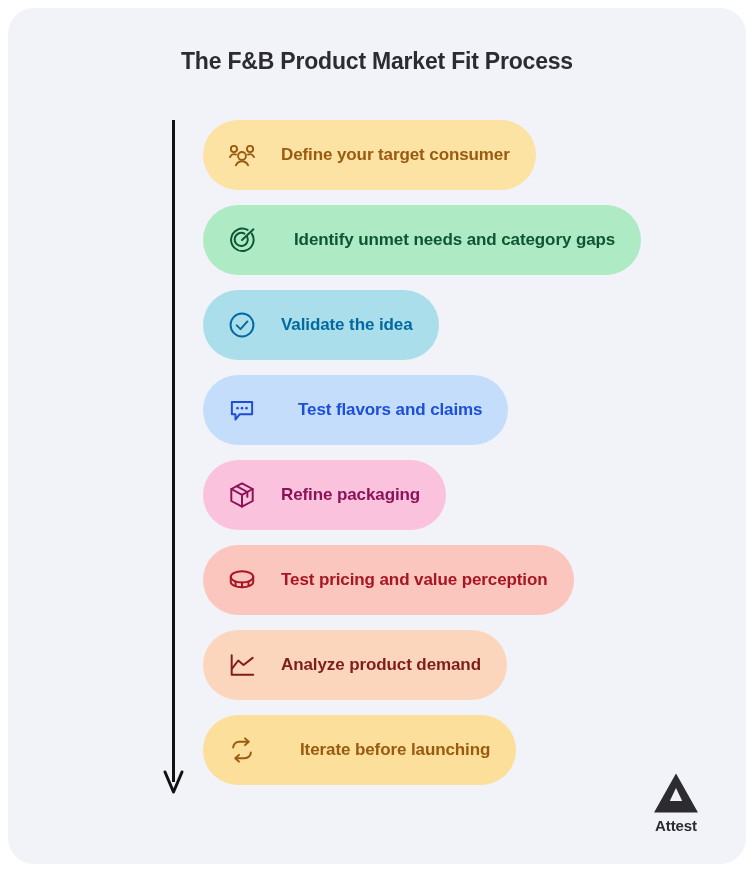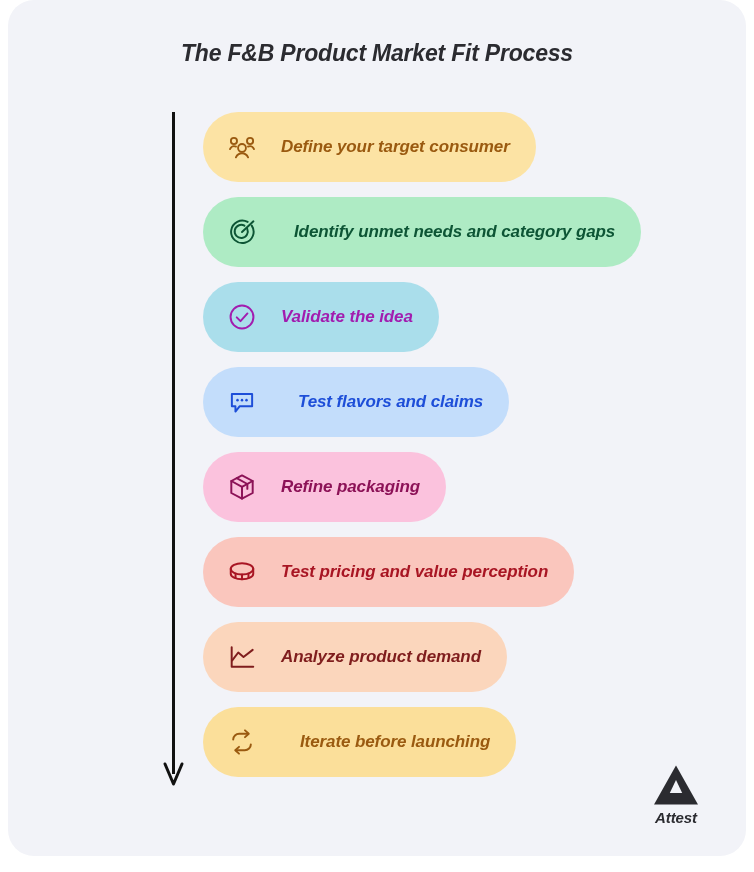--- a/index.html
+++ b/index.html
@@ -10,27 +10,26 @@
   body {
     width: 754px;
     height: 872px;
     font-family: "Liberation Sans", sans-serif;
     -webkit-font-smoothing: antialiased;
   }
 
   .card {
     position: absolute;
     left: 8px;
-    top: 0;
+    top: 8px;
     width: 738px;
     height: 856px;
     background: #f2f3f8;
     border-radius: 26px;
     overflow: hidden;
-    font-style: italic;
   }
 
   .page-title {
     position: absolute;
     left: 0;
     top: 40px;
     width: 738px;
     text-align: center;
     font-size: 23px;
     font-weight: bold;
@@ -137,21 +136,21 @@
       <span class="step-icon">
         <svg viewBox="0 0 32 32" fill="none" stroke="currentColor" stroke-width="2.1" stroke-linecap="round" stroke-linejoin="round">
           <path d="M26.4 9.2A12 12 0 1 1 22 5.2"></path>
           <path d="M21.6 12.6A7 7 0 1 1 18.6 9.3"></path>
           <path d="M16 16 L28.2 4.6"></path>
         </svg>
       </span>
       <span class="step-label">Identify unmet needs and category gaps</span>
     </div>
 
-    <div class="step" style="background: rgb(170, 222, 235); color: #a21caf;">
+    <div class="step" style="background: rgb(170, 222, 235); color: #0369a1;">
       <span class="step-icon">
         <svg viewBox="0 0 32 32" fill="none" stroke="currentColor" stroke-width="2.1" stroke-linecap="round" stroke-linejoin="round">
           <circle cx="16" cy="16" r="12.2"></circle>
           <polyline points="10.4,16.4 14.4,20.4 21.8,12.2"></polyline>
         </svg>
       </span>
       <span class="step-label">Validate the idea</span>
     </div>
 
     <div class="step" style="background: rgb(195, 221, 251); color: #1d4ed8; gap: 17px;">

